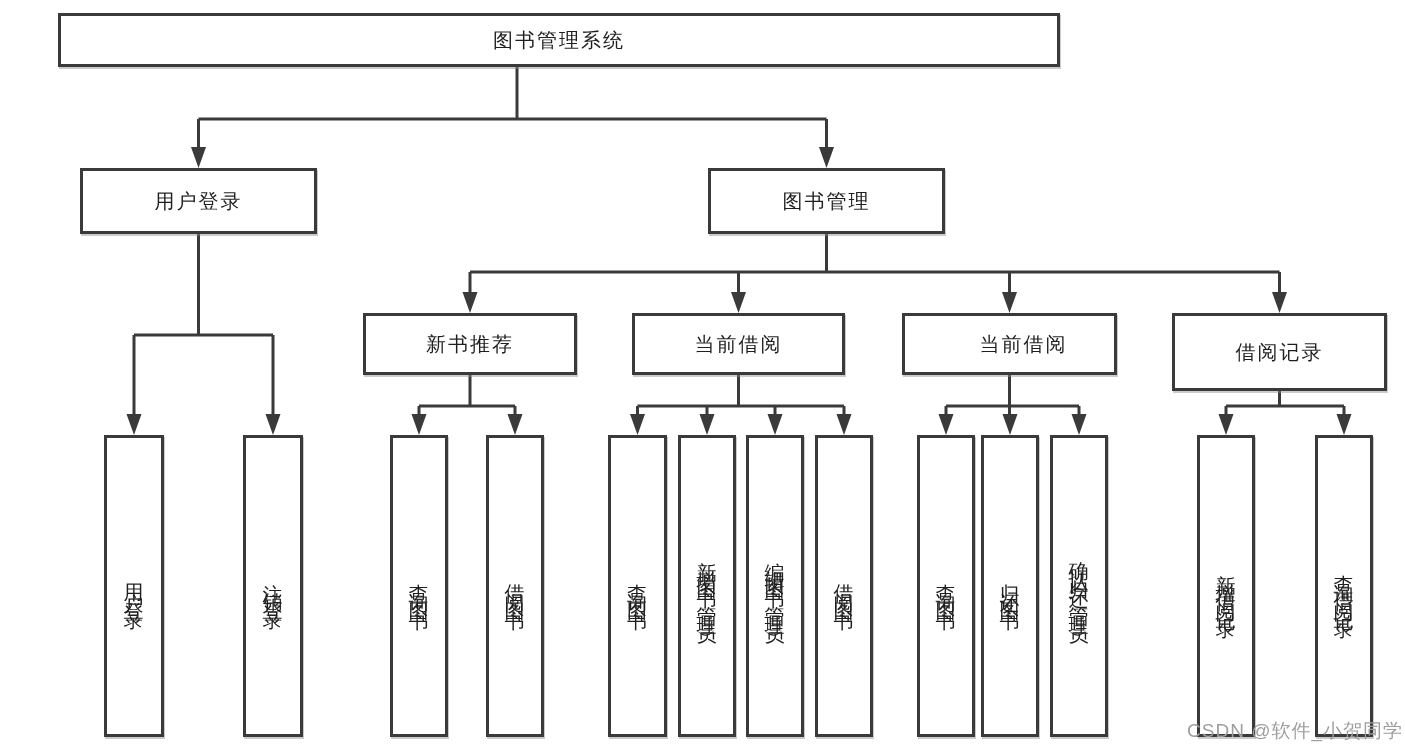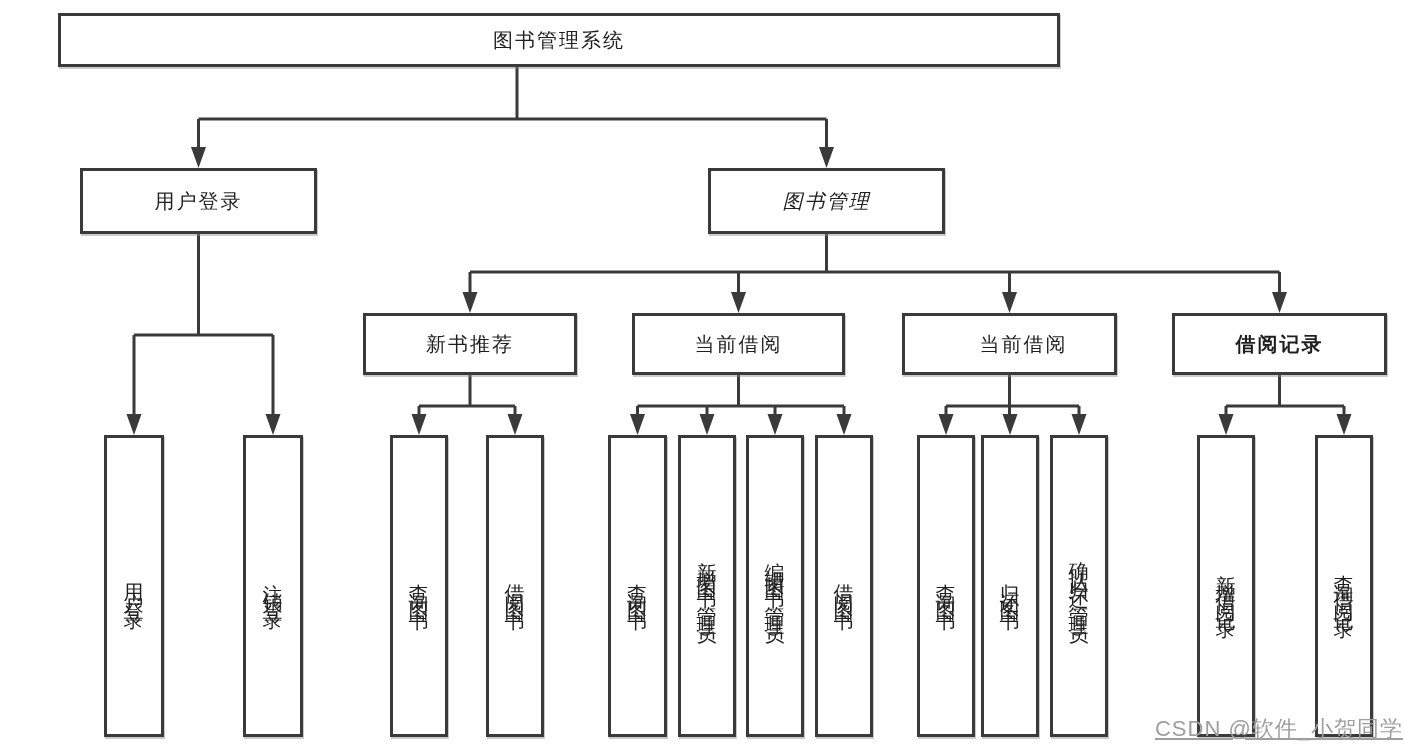--- a/index.html
+++ b/index.html
@@ -26,25 +26,24 @@
   .node.v {
     writing-mode:vertical-rl;
     text-orientation:mixed;
     font-size:20px;
     letter-spacing:9px;
     line-height:1;
   }
   .watermark {
     position:absolute;
     right:2px; bottom:3px;
-    font-size:22px;
+    font-size:19px;
     color:#9e9e9e;
     letter-spacing:1px;
     white-space:nowrap;
-    text-decoration:underline;
   }
 </style>
 </head>
 <body>
 
 <div class="stage">
 
   <svg class="connectors" width="1405" height="747" viewBox="0 0 1405 747" aria-hidden="true">
     <path fill="none" stroke="#3a3a3a" stroke-width="3" d="
       M517 67 V119
@@ -80,26 +79,26 @@
       M1002.5 414 L1017.5 414 L1010 435 Z
       M1071.5 414 L1086.5 414 L1079 435 Z
       M1218.5 414 L1233.5 414 L1226 435 Z
       M1336.5 414 L1351.5 414 L1344 435 Z
     "></path>
   </svg>
 
   <div class="node h" style="left:19px; top:13px; width:1002px; height:54px;margin-left:39px;">图书管理系统</div>
 
   <div class="node h" style="left:80px; top:168px; width:237px; height:66px;">用户登录</div>
-  <div class="node h" style="left:708px; top:168px; width:237px; height:66px;font-style:italic;">图书管理</div>
+  <div class="node h" style="left:708px; top:168px; width:237px; height:66px;">图书管理</div>
 
   <div class="node h" style="left:363px; top:313px; width:214px; height:62px;text-align:center;">新书推荐</div>
   <div class="node h" style="left:632px; top:313px; width:213px; height:62px;">当前借阅</div>
   <div class="node h" style="left:902px; top:313px; width:215px; height:62px;padding-left:28px;">当前借阅</div>
-  <div class="node h" style="left:1172px; top:313px; width:215px; height:62px;font-weight:bold;">借阅记录</div>
+  <div class="node h" style="left:1172px; top:313px; width:215px; height:78px;">借阅记录</div>
 
   <div class="node v" style="left:104px; top:435px; width:60px; height:302px;">用户登录</div>
   <div class="node v" style="left:243px; top:435px; width:60px; height:302px;">注销登录</div>
 
   <div class="node v" style="left:390px; top:435px; width:58px; height:302px;">查询图书</div>
   <div class="node v" style="left:486px; top:435px; width:58px; height:302px;">借阅图书</div>
 
   <div class="node v" style="left:608px; top:435px; width:59px; height:302px;">查询图书</div>
   <div class="node v" style="left:678px; top:435px; width:58px; height:302px;">新增图书（管理员）</div>
   <div class="node v" style="left:746px; top:435px; width:58px; height:302px;">编辑图书（管理员）</div>

